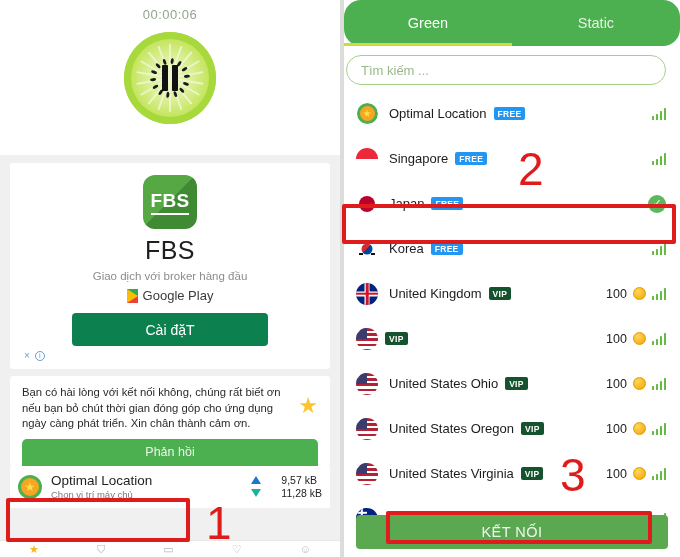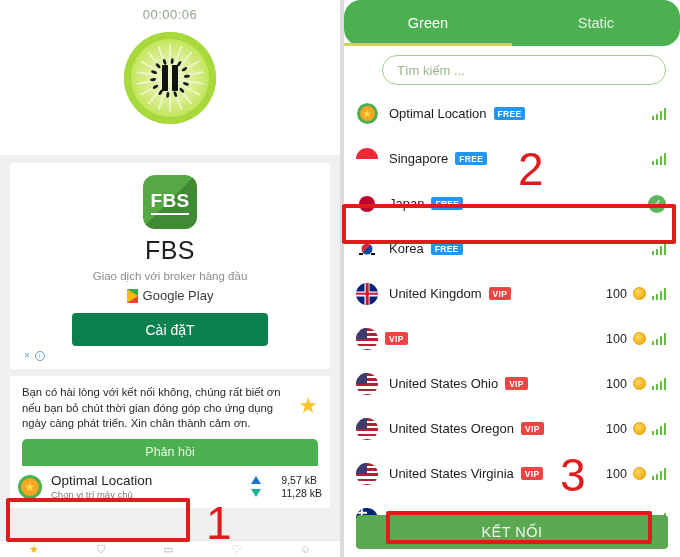--- a/index.html
+++ b/index.html
@@ -169,21 +169,21 @@
   .tab {
     flex: 1; display: flex; align-items: center; justify-content: center;
     color: #e3f3e3; font-size: 14.5px; cursor: pointer;
     position: relative;
   }
   .tab.active { color: #ffffff; }
   .tab.active::after {
     content: ""; position: absolute; left: 0; right: 0; bottom: 0;
     height: 3px; background: #cddc39;
   }
-  .search-wrap { padding: 9px 14px 6px 14px; margin-left: 24px; }
+  .search-wrap { padding: 9px 14px 6px 2px; }
   .search-input {
     width: 100%; height: 30px;
     border: 1px solid #a5d08a; border-radius: 16px;
     padding: 0 14px; font-size: 13px; color: #8aa37c;
     outline: none; font-family: "Liberation Sans", sans-serif;
     background: #fff;
   }
   .search-input::placeholder { color: #9ab98a; }
 
   .list { flex: 1; overflow: hidden; position: relative; }
@@ -222,21 +222,21 @@
   .au-uj::before { content:""; position:absolute; top:50%; left:0; width:100%; height:2.4px; background:#fff; transform:translateY(-50%); }
   .au-uj::after { content:""; position:absolute; left:50%; top:0; height:100%; width:2.4px; background:#fff; transform:translateX(-50%); }
   .au-star { position:absolute; right:3px; top:7px; color:#fff; font-size:7px; }
 
   .row-name { font-size: 13px; color: #1c1c1c; margin-left: 11px; }
   .badge {
     margin-left: 7px; font-size: 8.5px; font-weight: bold;
     padding: 1.5px 4px; border-radius: 2px; color: #fff; letter-spacing: .3px;
   }
   .badge-free { background: #2196f3; }
-  .badge-vip { background: #ef4444; color: #fff; }
+  .badge-vip { background: #14532d; color: #fff; }
   .row-right { margin-left: auto; display: flex; align-items: center; gap: 6px; }
   .coin-amt { font-size: 12.5px; color: #222; }
   .coin {
     width: 13px; height: 13px; border-radius: 50%;
     background: radial-gradient(circle at 35% 32%, #ffd75e, #f0a400);
     border: 1px solid #e39b00;
   }
   .signal { display: flex; align-items: flex-end; gap: 1.5px; height: 13px; }
   .signal i { width: 2.4px; background: #63bb42; border-radius: .5px; display: block; }
   .signal i:nth-child(1){ height:4px; } .signal i:nth-child(2){ height:6.5px; }

